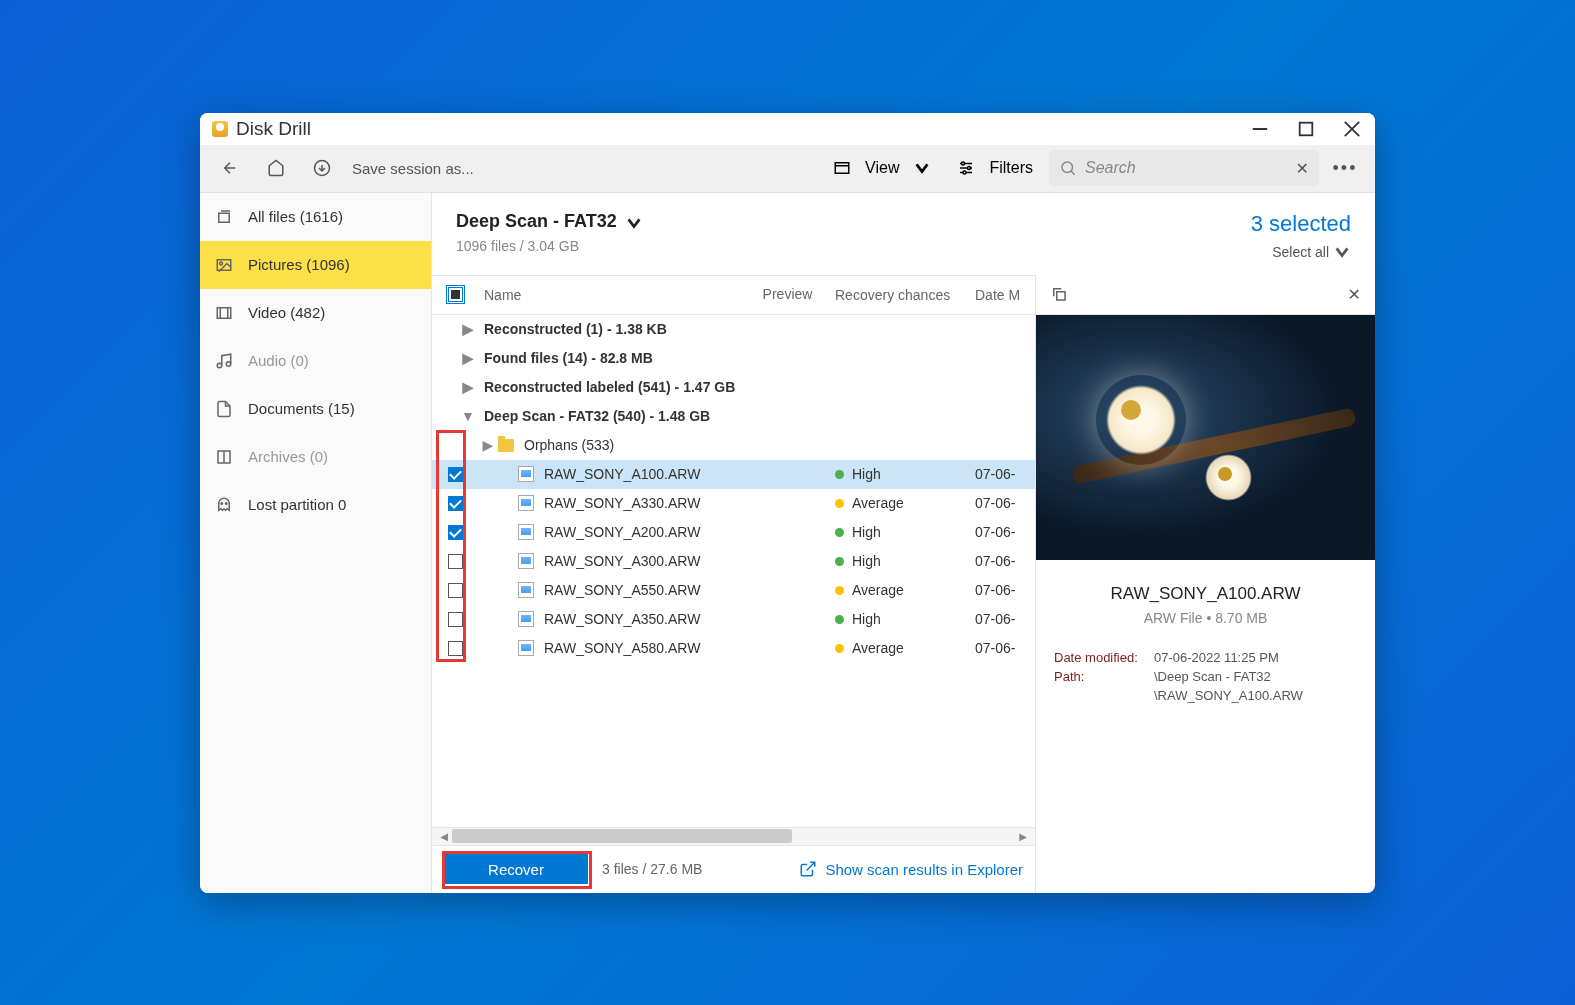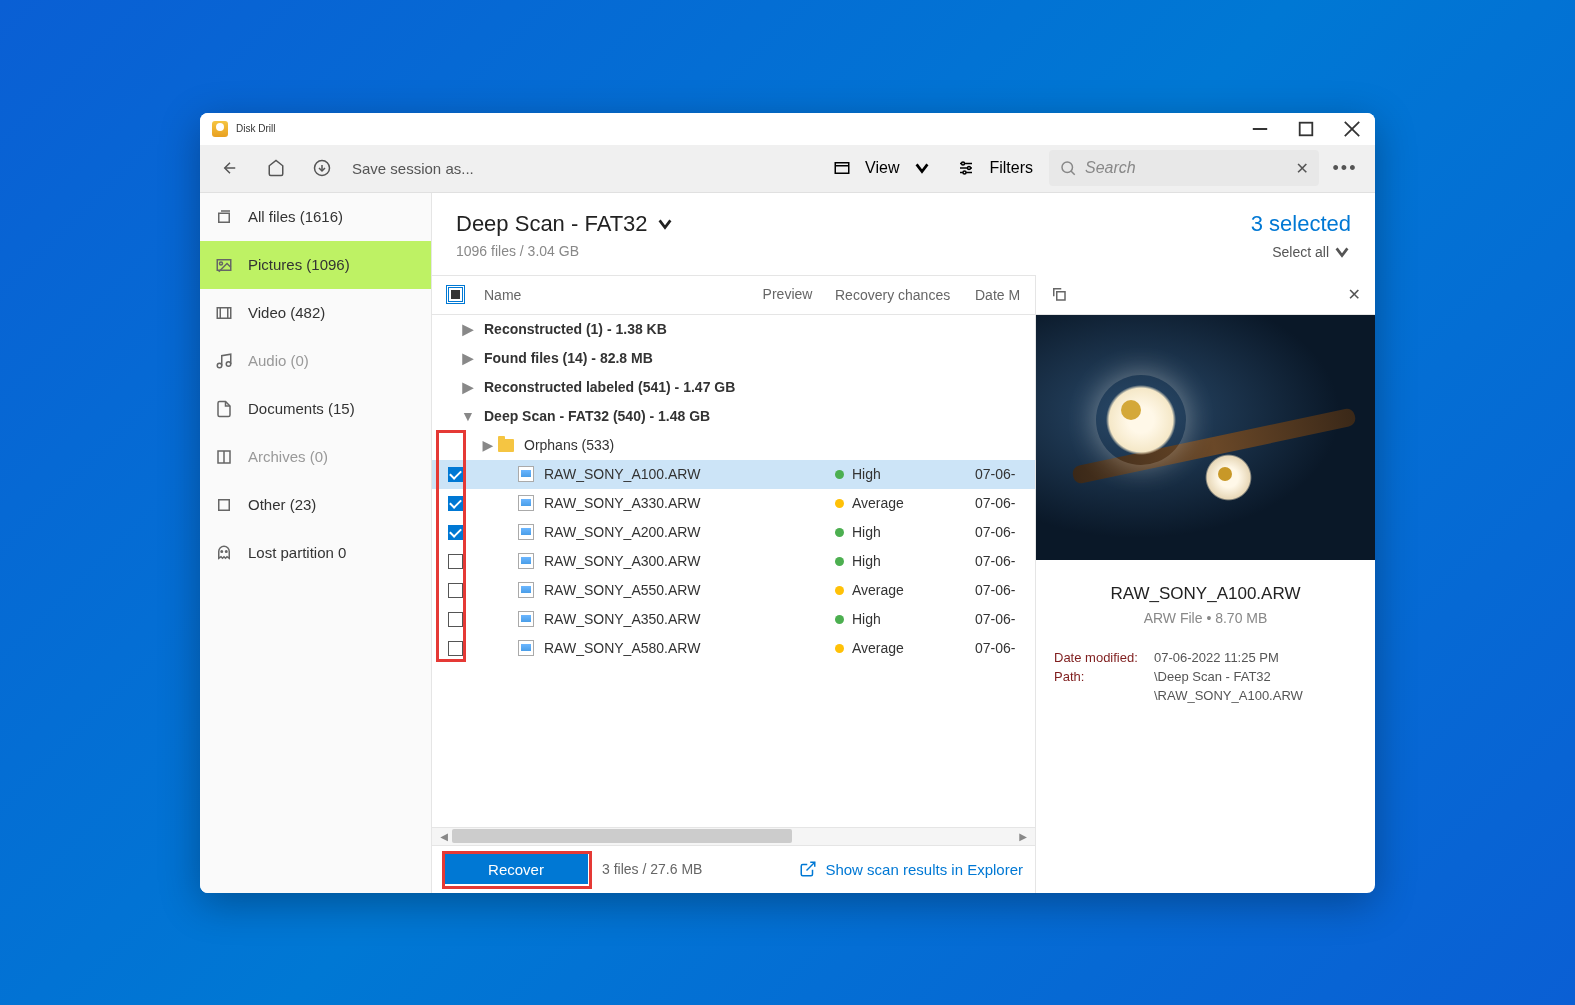--- a/index.html
+++ b/index.html
@@ -1,40 +1,40 @@
 <!DOCTYPE html>
 <html><head>
 <meta charset="utf-8">
 <style>
 *{box-sizing:border-box;margin:0;padding:0;font-family:"Segoe UI",Arial,sans-serif}
 body{background:linear-gradient(135deg,#0a5fd4,#0078d4 50%,#0a5fd4);width:1575px;height:1005px;display:flex;align-items:center;justify-content:center;overflow:hidden}
 .window{width:1175px;height:780px;background:#fff;border-radius:8px;box-shadow:0 10px 40px rgba(0,0,0,.3);display:flex;flex-direction:column;overflow:hidden}
-.titlebar{height:32px;background:#fff;display:flex;align-items:center;padding:0 0 0 12px;font-size:10px;color:#333}
+.titlebar{height:32px;background:#fff;display:flex;align-items:center;padding:0 0 0 12px;font-size:19px;color:#333}
 .titlebar .app-icon{width:16px;height:16px;background:linear-gradient(#f5c542,#e8a020);border-radius:3px;margin-right:8px;position:relative}
 .titlebar .app-icon::after{content:"";position:absolute;top:2px;left:4px;width:8px;height:8px;background:#fff;border-radius:50%}
 .window-controls{margin-left:auto;display:flex}
 .win-btn{width:46px;height:32px;display:flex;align-items:center;justify-content:center;cursor:pointer;color:#333}
 .toolbar{height:48px;background:#f0f0f0;display:flex;align-items:center;padding:0 10px;gap:6px;border-bottom:1px solid #e0e0e0}
 .tb-btn{width:40px;height:40px;display:flex;align-items:center;justify-content:center;cursor:pointer;color:#555;border-radius:4px}
 .tb-text{font-size:15px;color:#555;margin-left:4px}
 .tb-spacer{flex:1}
 .tb-group{display:flex;align-items:flex-start;gap:14px;padding:0 10px;cursor:pointer}
 .search-box{width:270px;height:36px;background:#e8e8e8;border-radius:4px;display:flex;align-items:center;padding:0 10px;gap:8px;color:#888;position:relative}
 .search-box .close-x{margin-left:auto;color:#555;cursor:pointer;font-size:16px}
 .tb-more{width:40px;display:flex;align-items:center;justify-content:center;cursor:pointer;color:#555;font-size:18px;letter-spacing:2px}
 .body{flex:1;display:flex;overflow:hidden}
 .sidebar{width:232px;background:#fafafa;border-right:1px solid #e5e5e5;overflow-y:auto}
 .side-item{height:48px;display:flex;align-items:center;padding:0 14px;gap:14px;cursor:pointer;font-size:15px;color:#333}
-.side-item.active{background:#bef264}
+.side-item.active{background:#fde047}
 .side-item.dim{color:#999}
 .side-icon{width:20px;height:20px;display:flex;align-items:center;justify-content:center;color:#666;flex-shrink:0}
 .side-section{padding:14px 14px 8px;font-size:14px;color:#999}
 .main{flex:1;display:flex;flex-direction:column;overflow:hidden}
 .main-header{padding:18px 24px 14px;display:flex;align-items:flex-start}
-.main-title{font-size:22px;font-weight:400;color:#222;display:flex;align-items:center;gap:8px}
+.main-title{font-size:18px;font-weight:700;color:#222;display:flex;align-items:flex-end;gap:8px}
 .main-subtitle{font-size:14px;color:#888;margin-top:6px}
 .main-header-right{margin-left:auto;text-align:right}
 .selected-count{font-size:22px;color:#0078d4}
 .select-all{font-size:14px;color:#555;margin-top:6px;cursor:pointer;display:inline-flex;align-items:center;gap:4px}
 .table-header{height:40px;border-top:1px solid #e5e5e5;border-bottom:1px solid #e5e5e5;display:flex;align-items:center;font-size:14px;color:#666}
 .col-check{width:46px;display:flex;justify-content:center}
 .col-name{flex:1;padding-left:6px}
 .col-recovery{width:140px}
 .col-date{width:60px}
 .table-body{flex:1;overflow-y:auto;position:relative}
@@ -213,28 +213,20 @@
             <svg viewBox="0 0 24 24" fill="none" stroke="currentColor" stroke-width="2">
               <rect x="4" y="4" width="16" height="16"></rect>
               <line x1="12" y1="4" x2="12" y2="20"></line>
             </svg>
           </span>
           <span>Archives (0)</span>
         </div>
       <div class="side-item">
           <span class="side-icon">
             <svg viewBox="0 0 24 24" fill="none" stroke="currentColor" stroke-width="2">
-              <rect x="5" y="5" width="14" height="14"></rect>
-            </svg>
-          </span>
-          <span>Other (23)</span>
-        </div>
-      <div class="side-item">
-          <span class="side-icon">
-            <svg viewBox="0 0 24 24" fill="none" stroke="currentColor" stroke-width="2">
               <path d="M12 3a7 7 0 00-7 7v9l3-2 2 2 2-2 2 2 2-2 3 2v-9a7 7 0 00-7-7z"></path>
               <circle cx="9" cy="10" r="1" fill="currentColor"></circle>
               <circle cx="15" cy="10" r="1" fill="currentColor"></circle>
             </svg>
           </span>
           <span>Lost partition 0</span>
         </div>
     </div>
 
     <div class="main">

